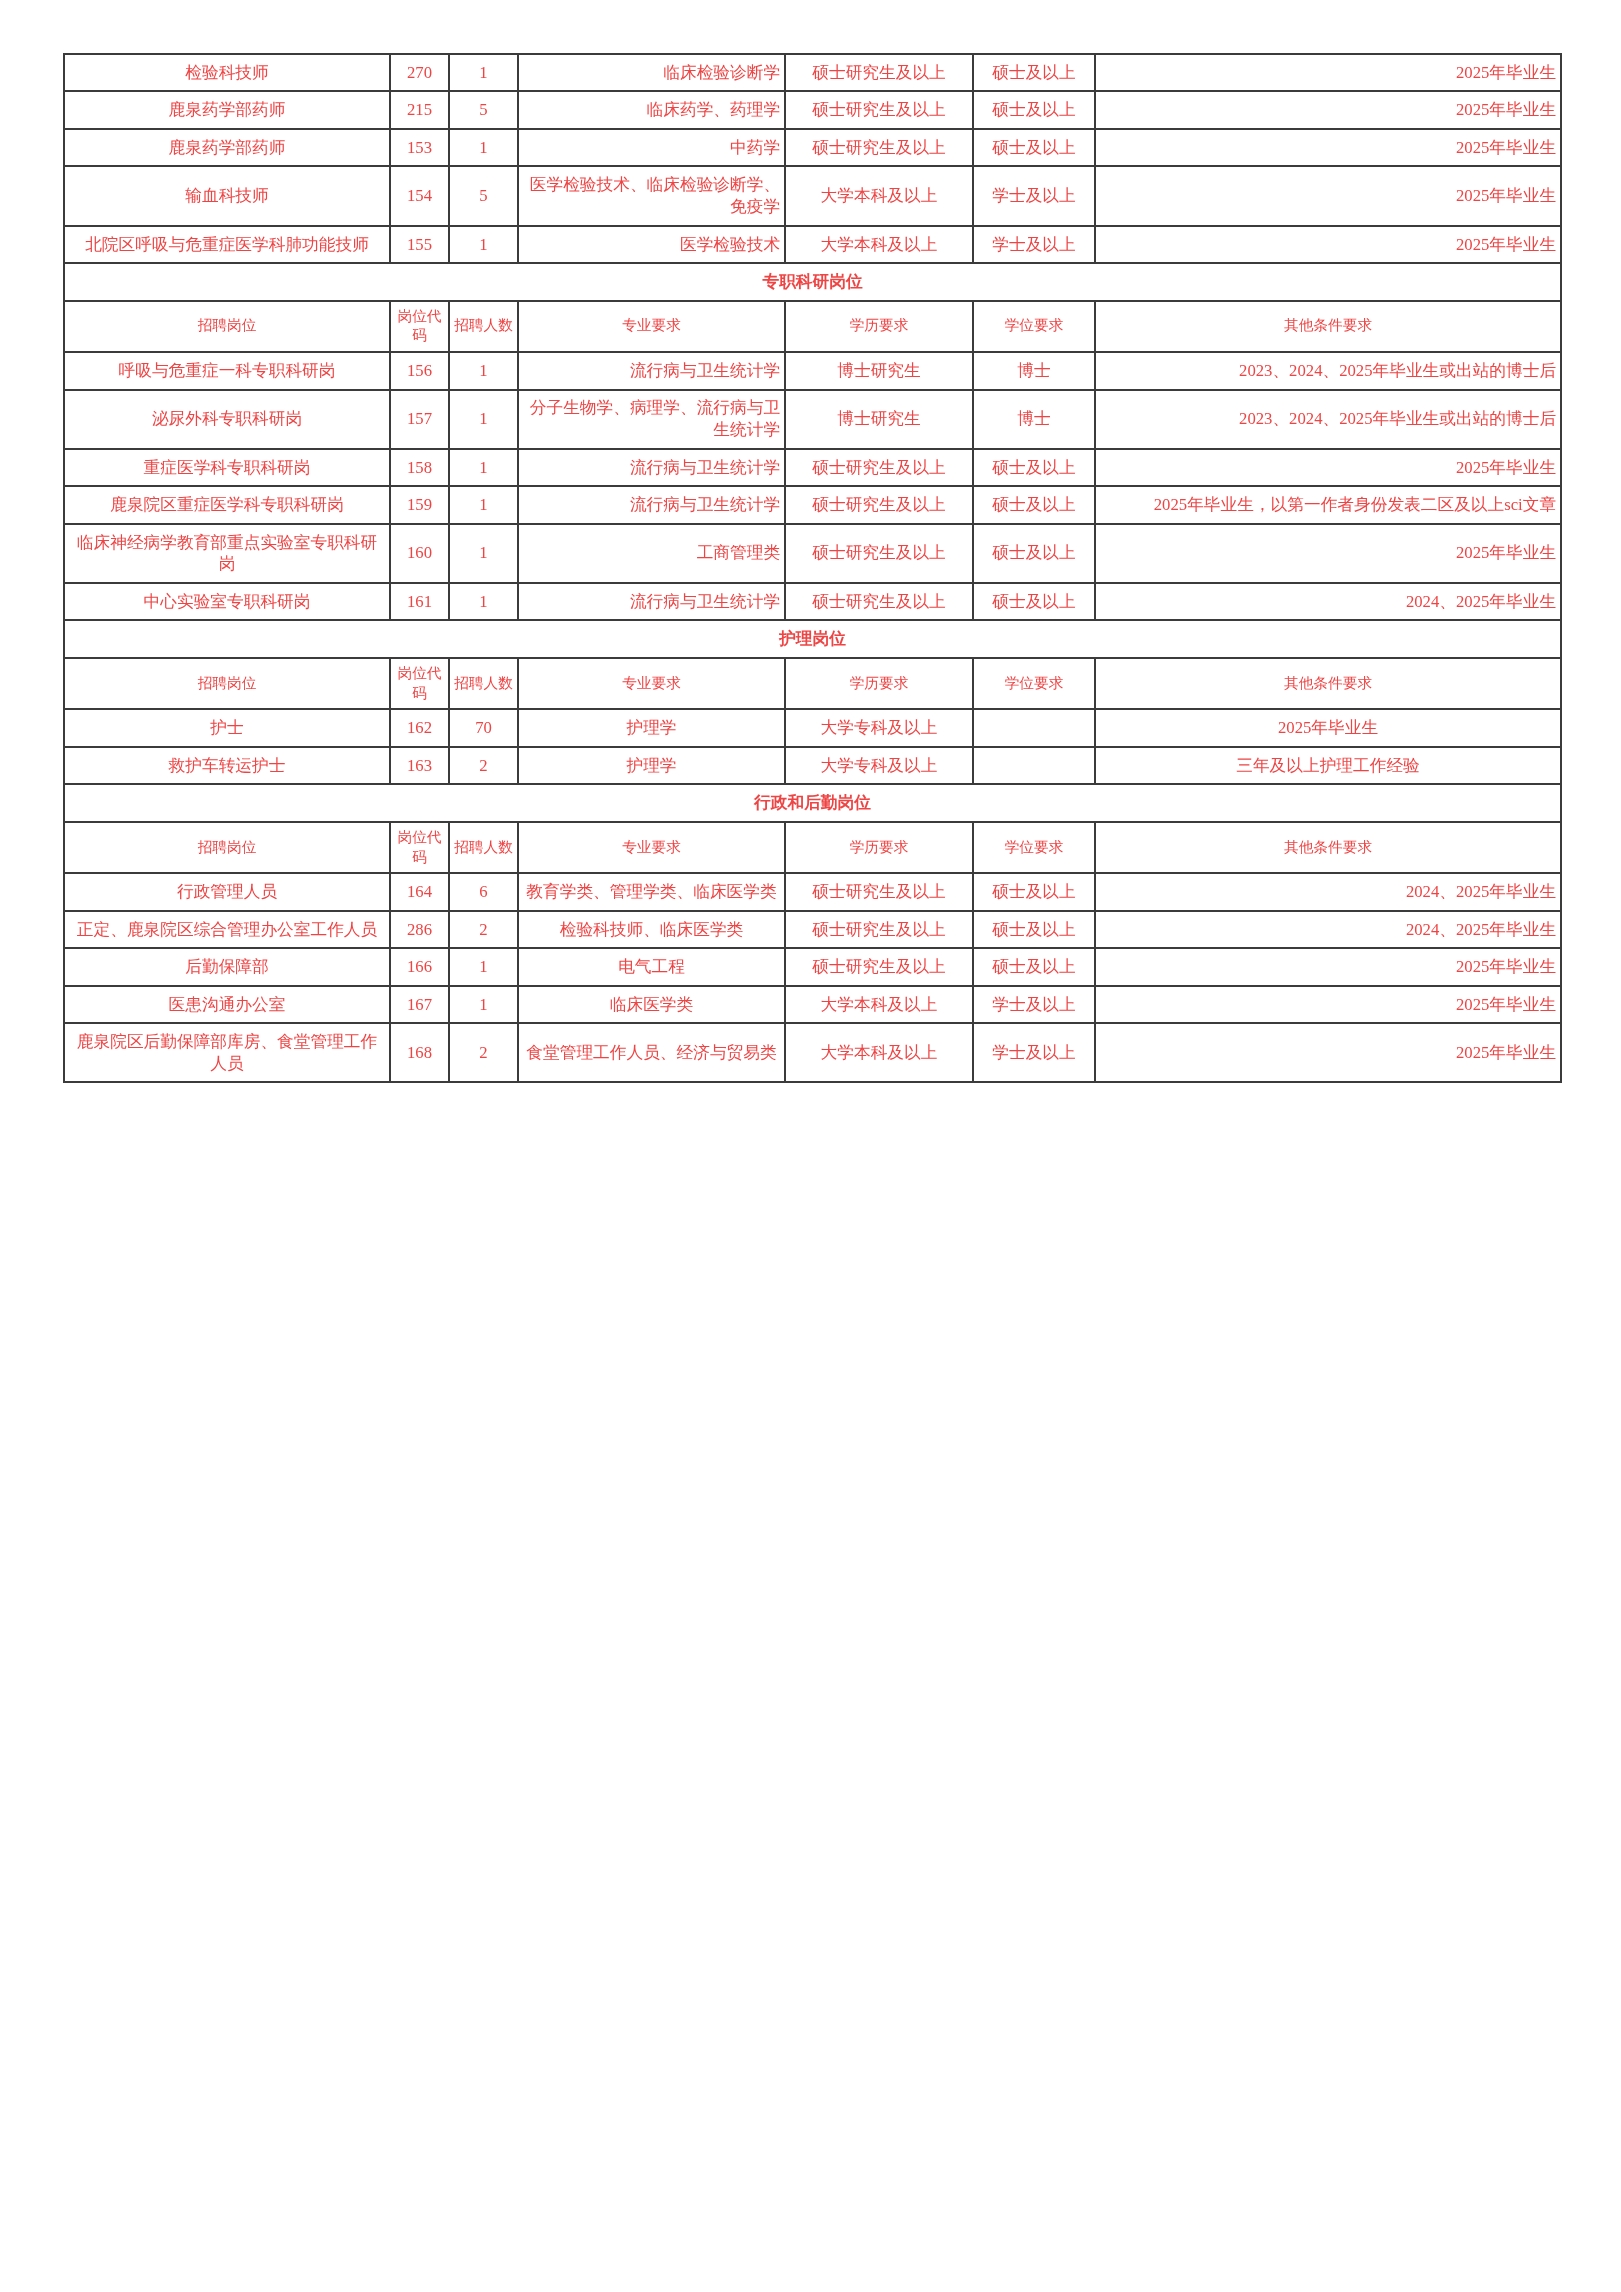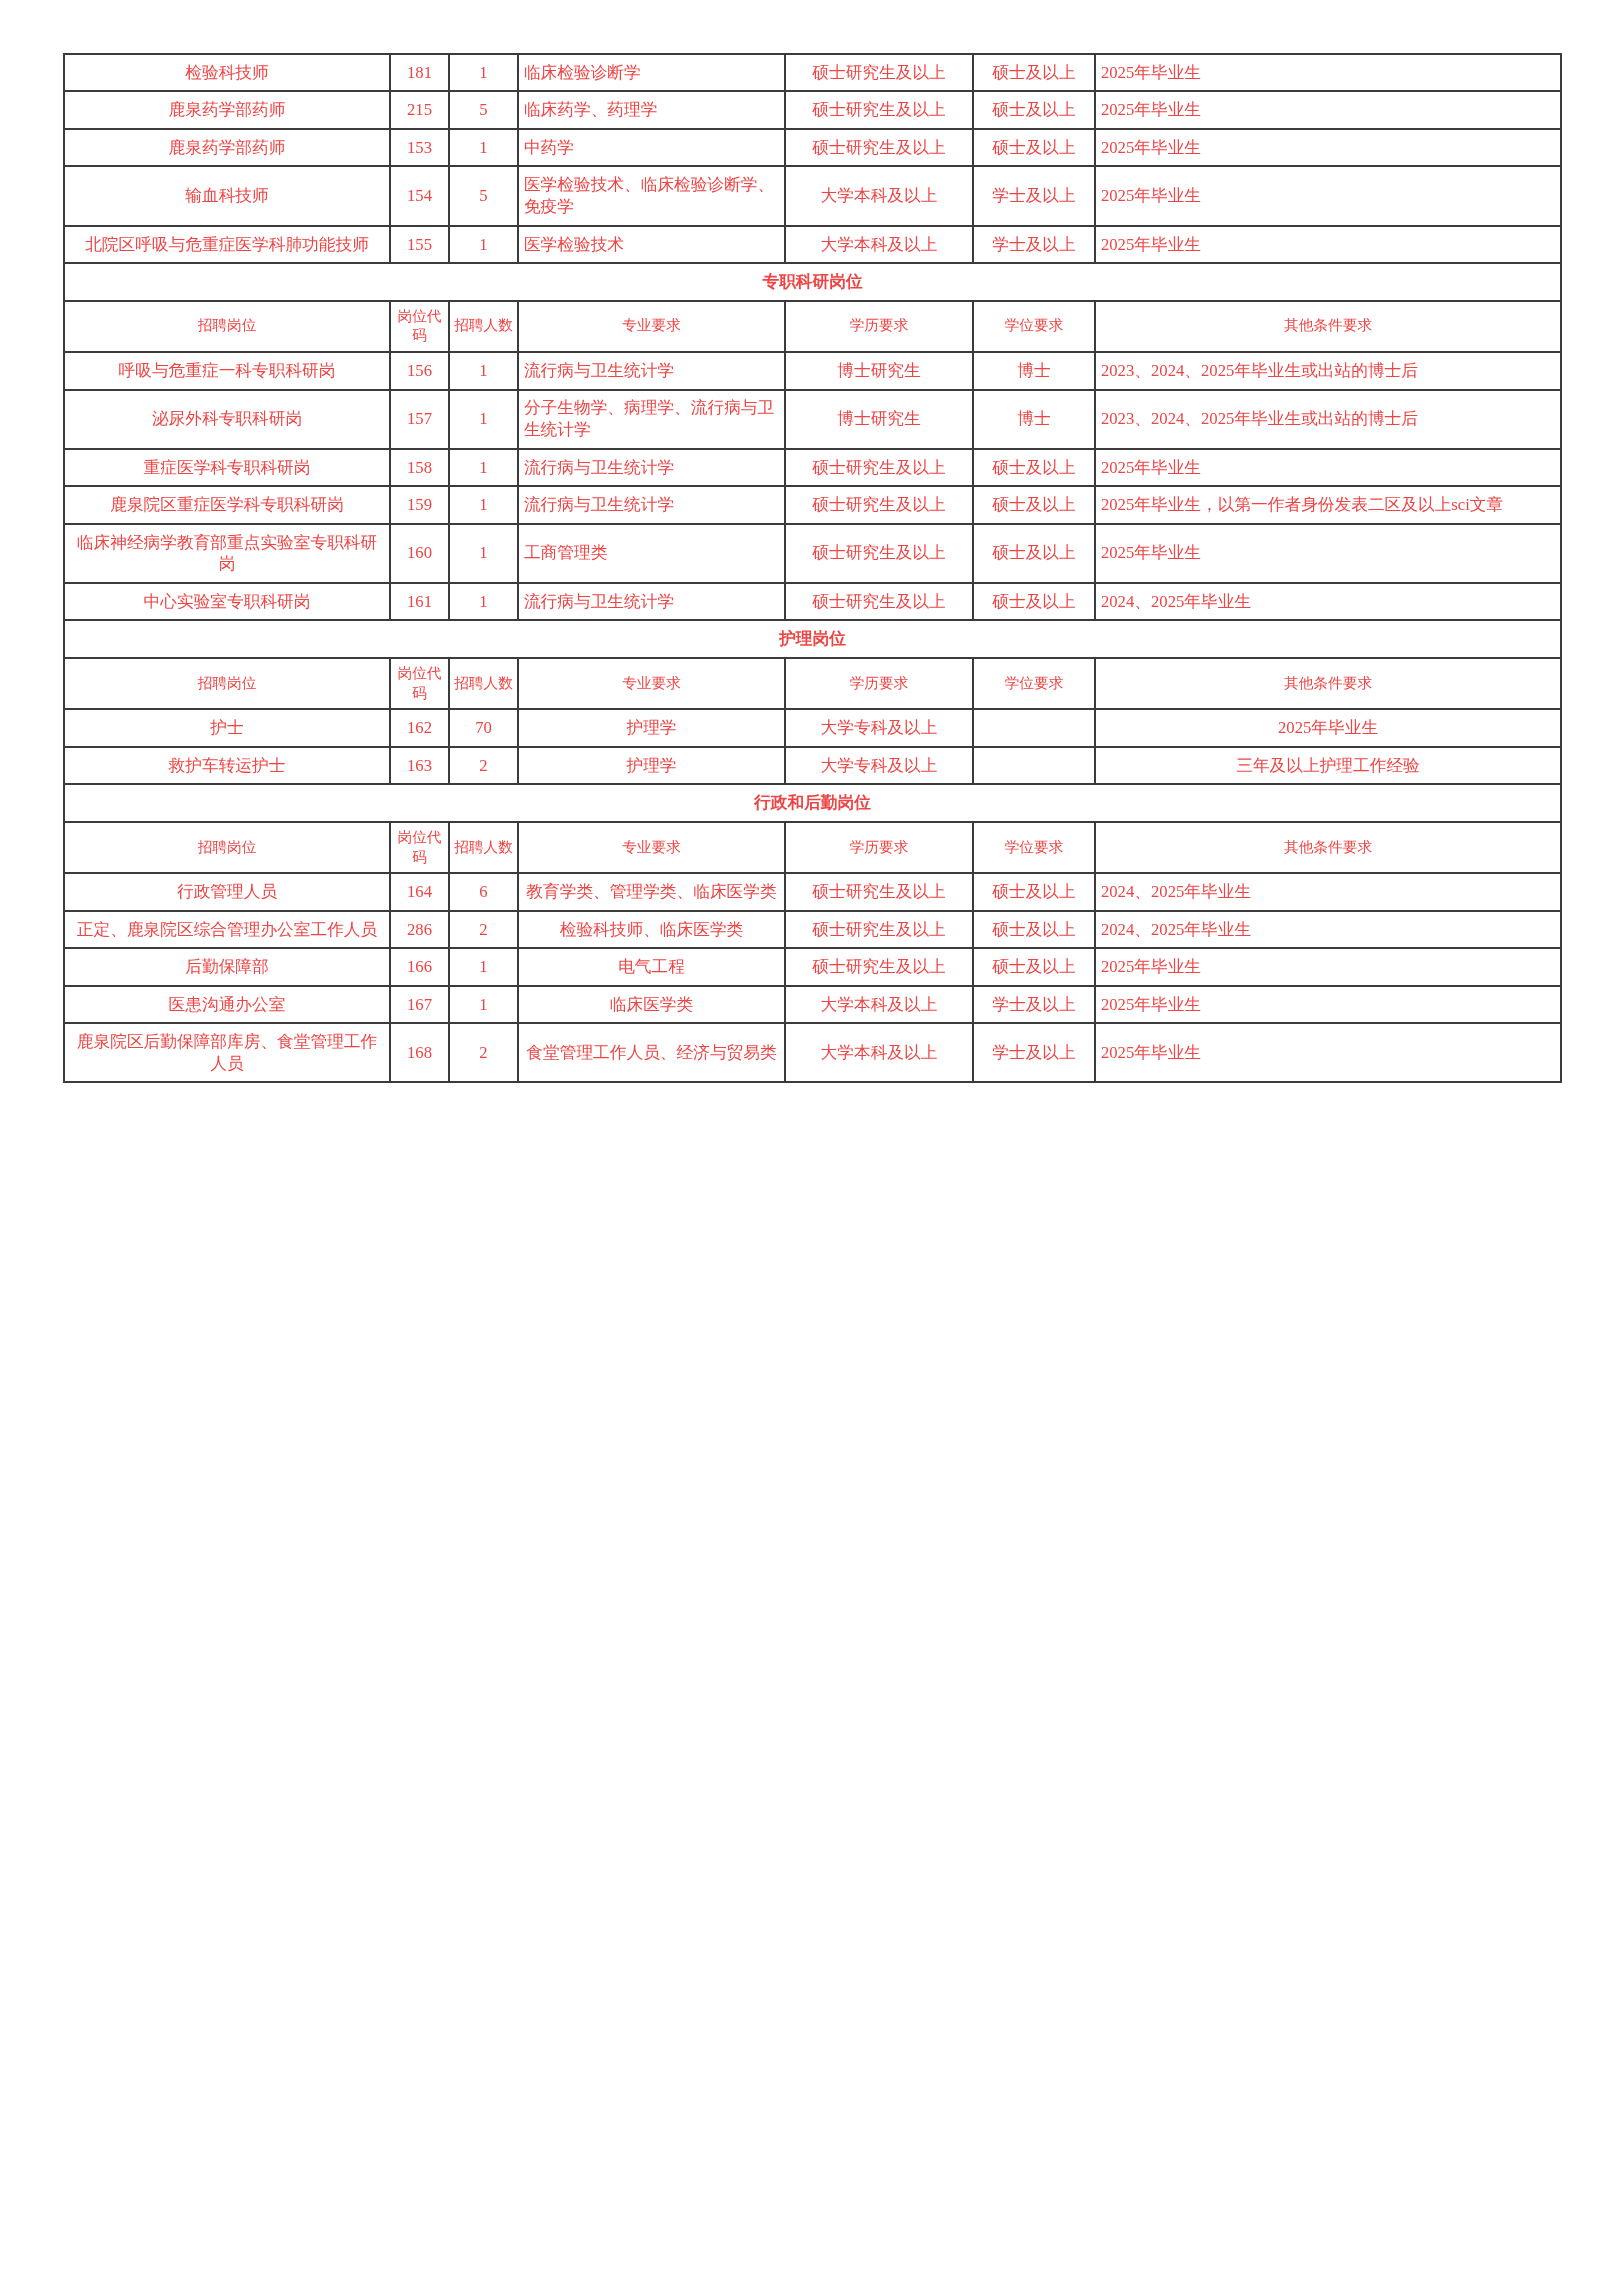--- a/index.html
+++ b/index.html
@@ -43,21 +43,21 @@
     padding:4.9px 2px;
     line-height:1.35;
   }
   td.band {
     font-weight:bold;
     font-size:16.7px;
     text-align:center;
     padding:6.9px 0;
   }
   td.al-left {
-    text-align:left;
+    text-align:right;
     padding-left:4.9px;
   }
   tr.data-row { min-height:33px; }
 </style>
 </head>
 <body>
 
 <div class="page">
   <table class="recruit">
     <colgroup>
@@ -65,21 +65,21 @@
       <col class="col-code">
       <col class="col-count">
       <col class="col-major">
       <col class="col-edu">
       <col class="col-degree">
       <col class="col-other">
     </colgroup>
   <tbody>
         <tr class="data-row">
           <td>检验科技师</td>
-          <td>181</td>
+          <td>270</td>
           <td>1</td>
           <td class="al-left">临床检验诊断学</td>
           <td>硕士研究生及以上</td>
           <td>硕士及以上</td>
           <td class="al-left">2025年毕业生</td>
         </tr>
         <tr class="data-row">
           <td>鹿泉药学部药师</td>
           <td>215</td>
           <td>5</td>

